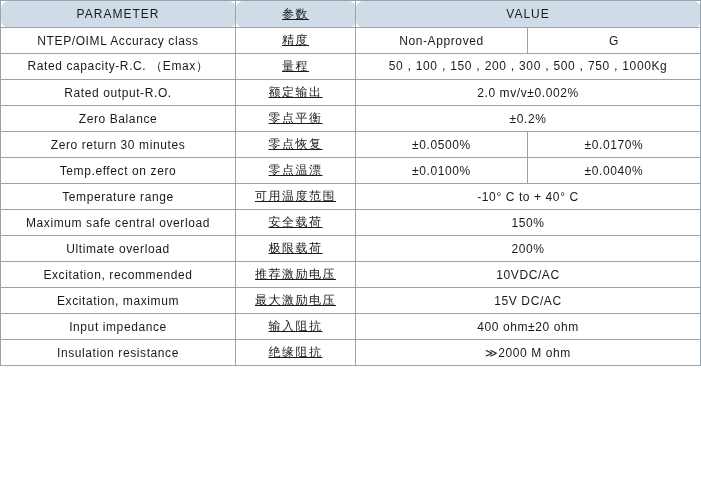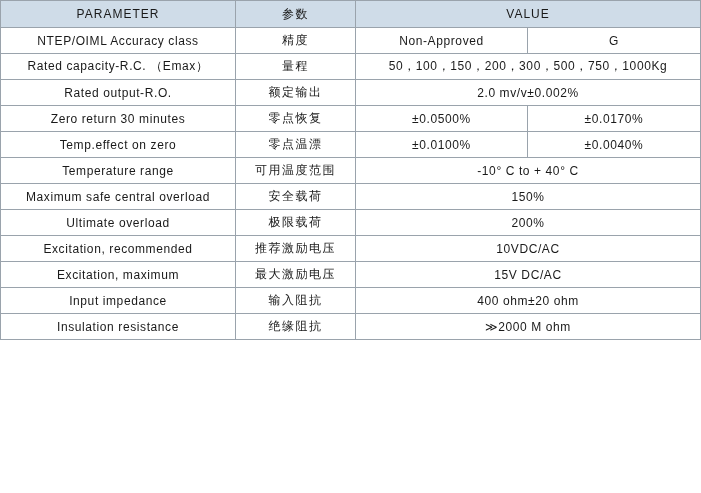--- a/index.html
+++ b/index.html
@@ -34,24 +34,26 @@
     color: #1a1a1a;
     letter-spacing: 0.6px;
     white-space: nowrap;
     overflow: hidden;
   }
   #spec-table thead th {
     background: #cfdce8;
     font-weight: normal;
     letter-spacing: 1px;
     height: 26px;
+    border-radius: 8px;
   }
   #spec-table thead th.cn-head,
   #spec-table td.cn {
     letter-spacing: 1.5px;
+    text-decoration: underline;
   }
   td.param {
     letter-spacing: 0.9px;
   }
   td.val {
     letter-spacing: 0.4px;
   }
 </style>
 </head>
 <body>
@@ -79,20 +81,25 @@
       </tr>
       <tr>
         <td class="param">Rated capacity-R.C. （Emax）</td>
         <td class="cn">量程</td>
         <td class="val" colspan="2">50，100，150，200，300，500，750，1000Kg</td>
       </tr>
       <tr>
         <td class="param">Rated output-R.O.</td>
         <td class="cn">额定输出</td>
         <td class="val" colspan="2">2.0 mv/v±0.002%</td>
+      </tr>
+      <tr>
+        <td class="param">Zero Balance</td>
+        <td class="cn">零点平衡</td>
+        <td class="val" colspan="2">±0.2%</td>
       </tr>
       <tr>
         <td class="param">Zero return 30 minutes</td>
         <td class="cn">零点恢复</td>
         <td class="val">±0.0500%</td>
         <td class="val">±0.0170%</td>
       </tr>
       <tr>
         <td class="param">Temp.effect on zero</td>
         <td class="cn">零点温漂</td>

